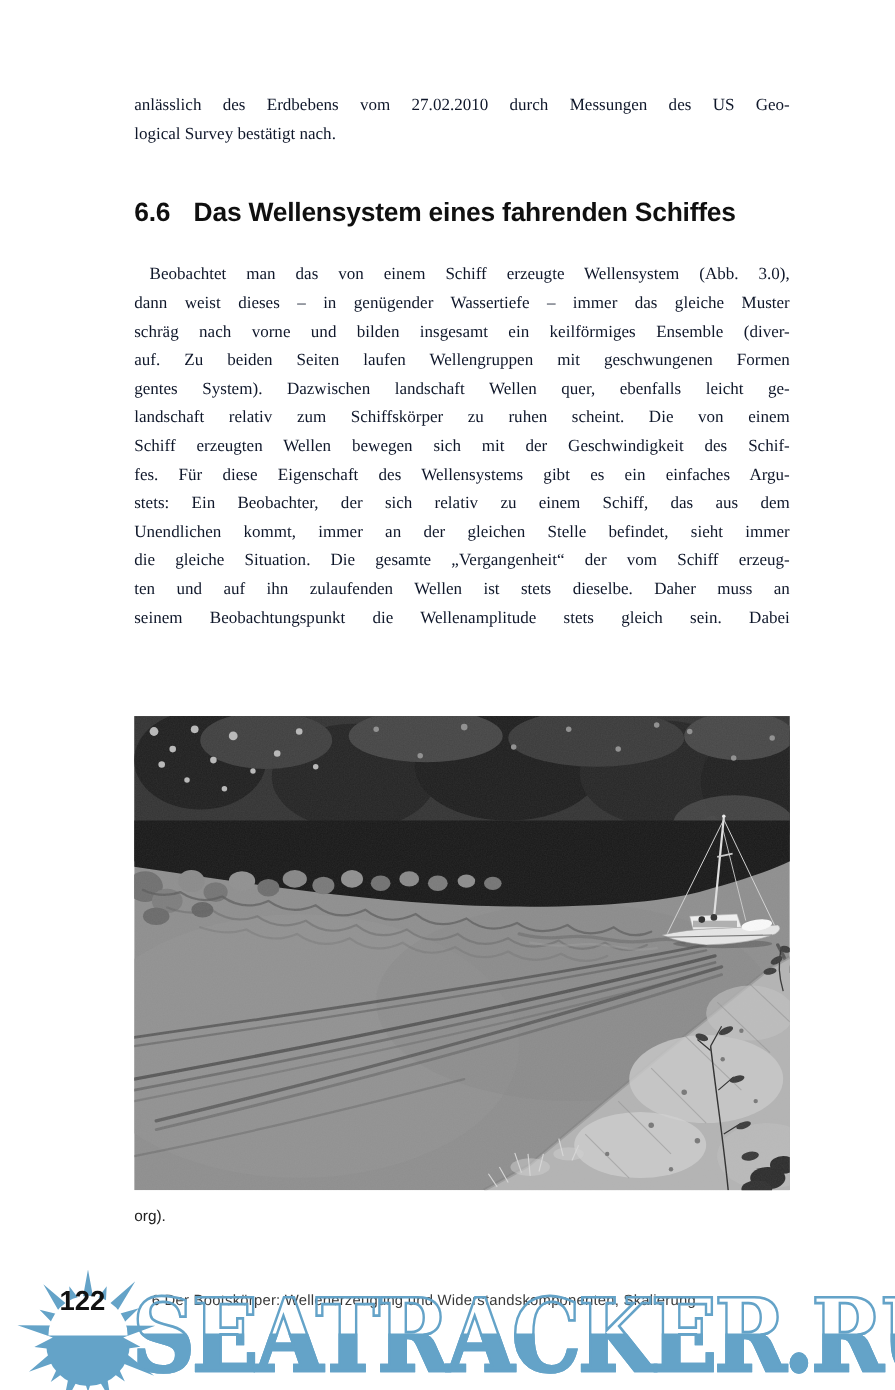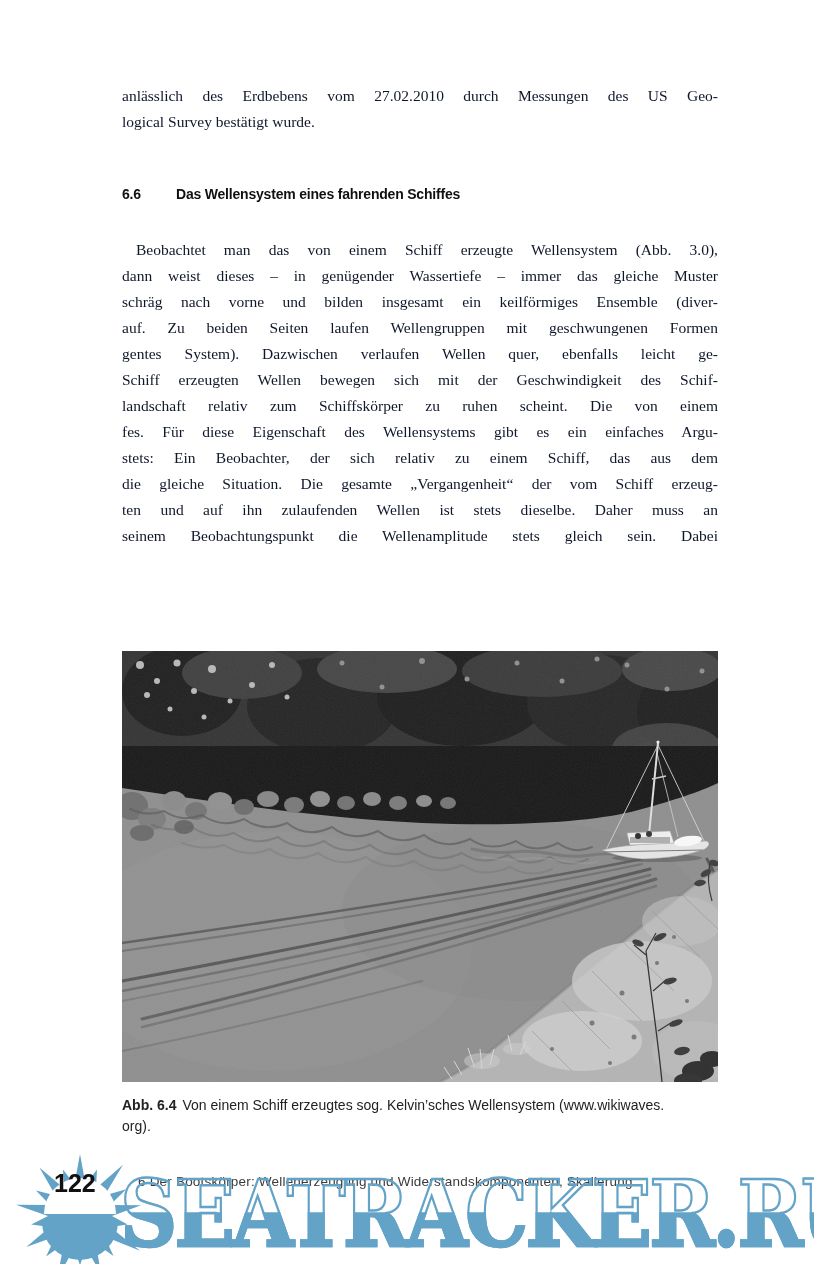--- a/index.html
+++ b/index.html
@@ -12,21 +12,21 @@
   .ptext{position:absolute;left:122px;width:596px;font-size:15.5px;line-height:26px;color:#0f172a;}
   .tline{height:26px;overflow:hidden;text-align:left;white-space:normal;}
   .tline.j{text-align:justify;}
   .tline.j::after{content:"";display:inline-block;width:100%;height:0;}
   .p-top{top:83px;}
   .p-main{top:237px;}
   .indent-first .tline:first-child{text-indent:14px;}
   
   .heading{
     position:absolute;left:122px;top:181px;width:596px;margin:0;
-    font-family:"Liberation Sans",sans-serif;font-size:14px;font-weight:bold;
+    font-family:"Liberation Sans",sans-serif;font-size:24px;font-weight:bold;
     color:#101010;line-height:26px;letter-spacing:-0.2px;
   }
   .hnum{display:inline-block;width:54px;}
   
   .photo-fig{position:absolute;left:122px;top:651px;width:596px;height:431px;margin:0;z-index:1;}
   .photo-fig svg{display:block;}
   .caption{
     position:absolute;left:122px;top:1095px;width:596px;z-index:2;
     font-family:"Liberation Sans",sans-serif;font-size:14px;line-height:21px;color:#222;
   }
@@ -53,37 +53,38 @@
   .wm-outline{color:transparent;-webkit-text-stroke:2.5px var(--wm-blue);}
   .wm-fill{color:var(--wm-blue);-webkit-text-stroke:2.5px var(--wm-blue);clip-path:inset(48% 0 0 0);}
 </style>
 </head>
 <body>
 
 <div class="page">
 
   <div class="ptext p-top">
       <div class="tline j">anlässlich des Erdbebens vom 27.02.2010 durch Messungen des US Geo-</div>
-      <div class="tline">logical Survey bestätigt wurde.</div>
+      <div class="tline">logical Survey bestätigt nach.</div>
     </div>
 
   <h2 class="heading">
     <span class="hnum">6.6</span><span class="htitle">Das Wellensystem eines fahrenden Schiffes</span>
   </h2>
 
   <div class="ptext p-main indent-first">
       <div class="tline j">Beobachtet man das von einem Schiff erzeugte Wellensystem (Abb. 3.0),</div>
       <div class="tline j">dann weist dieses – in genügender Wassertiefe – immer das gleiche Muster</div>
       <div class="tline j">schräg nach vorne und bilden insgesamt ein keilförmiges Ensemble (diver-</div>
       <div class="tline j">auf. Zu beiden Seiten laufen Wellengruppen mit geschwungenen Formen</div>
-      <div class="tline j">gentes System). Dazwischen verlaufen Wellen quer, ebenfalls leicht ge-</div>
+      <div class="tline j">gentes System). Dazwischen landschaft Wellen quer, ebenfalls leicht ge-</div>
+      <div class="tline j">landschaft relativ zum Schiffskörper zu ruhen scheint. Die von einem</div>
       <div class="tline j">Schiff erzeugten Wellen bewegen sich mit der Geschwindigkeit des Schif-</div>
-      <div class="tline j">landschaft relativ zum Schiffskörper zu ruhen scheint. Die von einem</div>
       <div class="tline j">fes. Für diese Eigenschaft des Wellensystems gibt es ein einfaches Argu-</div>
       <div class="tline j">stets: Ein Beobachter, der sich relativ zu einem Schiff, das aus dem</div>
+      <div class="tline j">Unendlichen kommt, immer an der gleichen Stelle befindet, sieht immer</div>
       <div class="tline j">die gleiche Situation. Die gesamte „Vergangenheit“ der vom Schiff erzeug-</div>
       <div class="tline j">ten und auf ihn zulaufenden Wellen ist stets dieselbe. Daher muss an</div>
       <div class="tline j">seinem Beobachtungspunkt die Wellenamplitude stets gleich sein. Dabei</div>
     </div>
 
   <figure class="photo-fig">
     <svg width="596" height="431" viewBox="0 0 596 431" xmlns="http://www.w3.org/2000/svg">
       <defs>
         <filter id="grain" x="0" y="0" width="100%" height="100%">
           <feTurbulence type="fractalNoise" baseFrequency="0.9" numOctaves="2" stitchTiles="stitch" result="n"></feTurbulence>
@@ -248,23 +249,20 @@
         <ellipse cx="576" cy="420" rx="16" ry="10" fill="#2c2c2c"></ellipse>
         <ellipse cx="590" cy="408" rx="12" ry="8" fill="#2c2c2c"></ellipse>
         <ellipse cx="566" cy="430" rx="14" ry="8" fill="#303030"></ellipse>
       </g>
 
       <rect x="0" y="0" width="596" height="431" filter="url(#grain)"></rect>
     </svg>
   </figure>
 
   <div class="caption">
-    <div class="cap-line">
-      <span class="cap-label">Abb. 6.4</span><span>Von einem Schiff erzeugtes sog. Kelvin’sches Wellensystem (www.wikiwaves.</span>
-    </div>
     <div class="cap-line">org).</div>
   </div>
 
   <div class="chapter-line">6 Der Bootskörper: Wellenerzeugung und Widerstandskomponenten, Skalierung</div>
 
   <div class="watermark-logo">
     <svg id="star-svg" width="176" height="150" viewBox="0 0 176 150" xmlns="http://www.w3.org/2000/svg">
         <polygon points="84.0,8.0 89.6,38.5 101.0,23.4 100.0,42.3 127.0,18.7 108.5,49.4 130.2,43.3 114.1,59.1 145.1,59.2 116.0,70.0 131.6,78.4 114.1,80.9 144.1,104.7 108.5,90.6 117.5,109.9 100.0,97.7 104.8,127.1 89.6,101.5 84.0,119.6 78.4,101.5 60.7,134.1 68.0,97.7 50.1,110.4 59.5,90.6 30.3,101.0 53.9,80.9 35.2,78.6 52.0,70.0 19.9,58.7 53.9,59.1 40.0,44.6 59.5,49.4 43.4,21.6 68.0,42.3 67.0,23.4 78.4,38.5" fill="#64a3c8"></polygon>
         <path d="M 48,68 A 36,36 0 0 1 120,68 Z" fill="#ffffff"></path>
         <path d="M 46,76 A 38,38 0 0 0 122,76 Z" fill="#64a3c8"></path>

